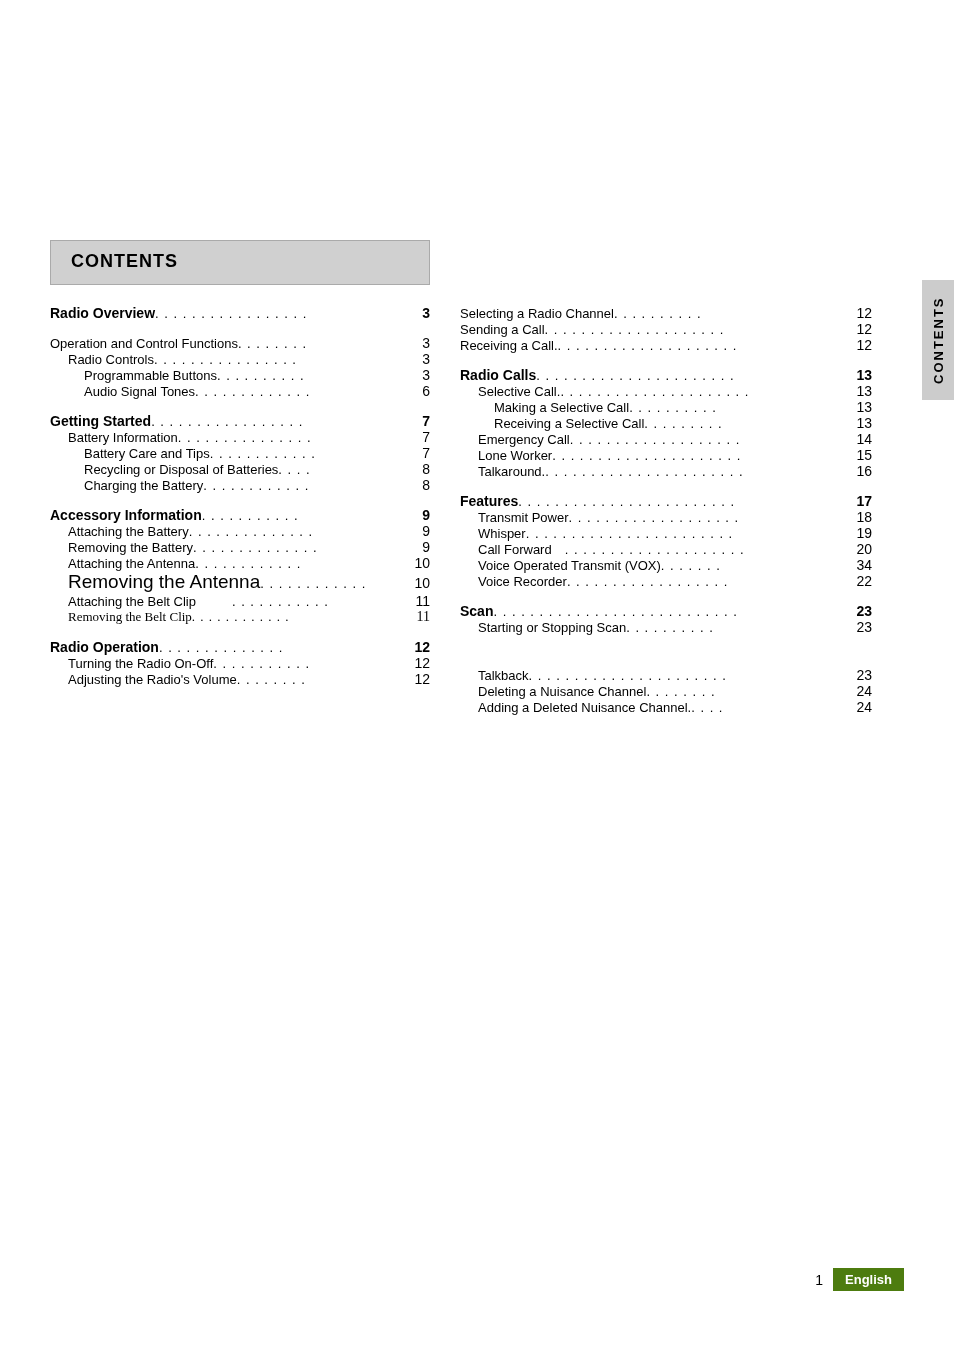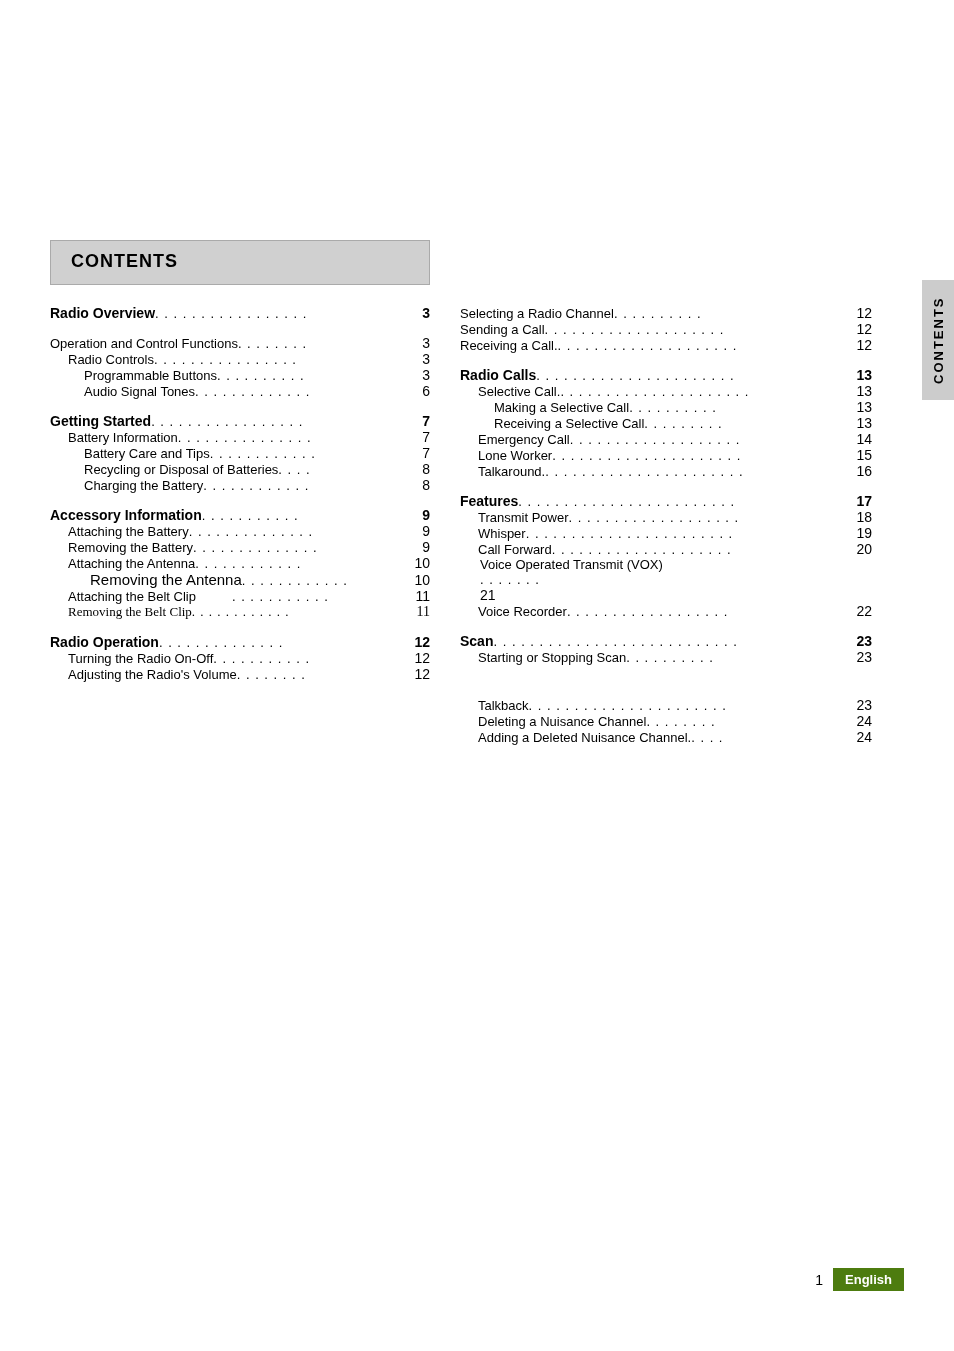--- a/index.html
+++ b/index.html
@@ -234,21 +234,21 @@
             <span class="toc-label" style="font-size:13px;">Removing the Battery</span>
             <span class="dots-fill">. . . . . . . . . . . . . .</span>
             <span class="page-num"> 9</span>
           </div>
           <div class="toc-row" style="padding-left:18px;">
             <span class="toc-label" style="font-size:13px;">Attaching the Antenna</span>
             <span class="dots-fill"> . . . . . . . . . . . .</span>
             <span class="page-num"> 10</span>
           </div>
           <div class="toc-row" style="padding-left:18px;">
-            <span class="toc-label" style="font-size:15px;margin-left:22px;">Removing the Antenna</span>
+            <span class="toc-label" style="font-size:19px;">Removing the Antenna</span>
             <span class="dots-fill">. . . . . . . . . . . .</span>
             <span class="page-num"> 10</span>
           </div>
           <div class="toc-row" style="padding-left:18px;gap:36px;">
             <span class="toc-label" style="font-size:13px;">Attaching the Belt Clip</span>
             <span class="dots-fill"> . . . . . . . . . . .</span>
             <span class="page-num"> 11</span>
           </div>
           <div class="toc-row" style="padding-left:18px;font-family:Liberation Serif, serif;">
             <span class="toc-label" style="font-size:13px;">Removing the Belt Clip</span>
@@ -344,29 +344,29 @@
           <div class="toc-row" style="padding-left:18px;">
             <span class="toc-label" style="font-size:13px;">Transmit Power</span>
             <span class="dots-fill"> . . . . . . . . . . . . . . . . . . .</span>
             <span class="page-num">18</span>
           </div>
           <div class="toc-row" style="padding-left:18px;">
             <span class="toc-label" style="font-size:13px;">Whisper</span>
             <span class="dots-fill">. . . . . . . . . . . . . . . . . . . . . . .</span>
             <span class="page-num">19</span>
           </div>
-          <div class="toc-row" style="padding-left:18px;">
+          <div class="toc-row" style="padding-left:18px;gap:13px;">
             <span class="toc-label" style="font-size:13px;">Call Forward</span>
             <span class="dots-fill"> . . . . . . . . . . . . . . . . . . . .</span>
             <span class="page-num">20</span>
           </div>
-          <div class="toc-row" style="padding-left:18px;flex-direction:column;">
+          <div class="toc-row" style="padding-left:18px;">
             <span class="toc-label" style="font-size:13px;">Voice Operated Transmit (VOX)</span>
             <span class="dots-fill"> . . . . . . .</span>
-            <span class="page-num">21</span>
+            <span class="page-num">34</span>
           </div>
           <div class="toc-row" style="padding-left:18px;">
             <span class="toc-label" style="font-size:13px;">Voice Recorder</span>
             <span class="dots-fill"> . . . . . . . . . . . . . . . . . .</span>
             <span class="page-num">22</span>
           </div>
         </div>
 
         <div class="toc-section">
           <div class="toc-row">

